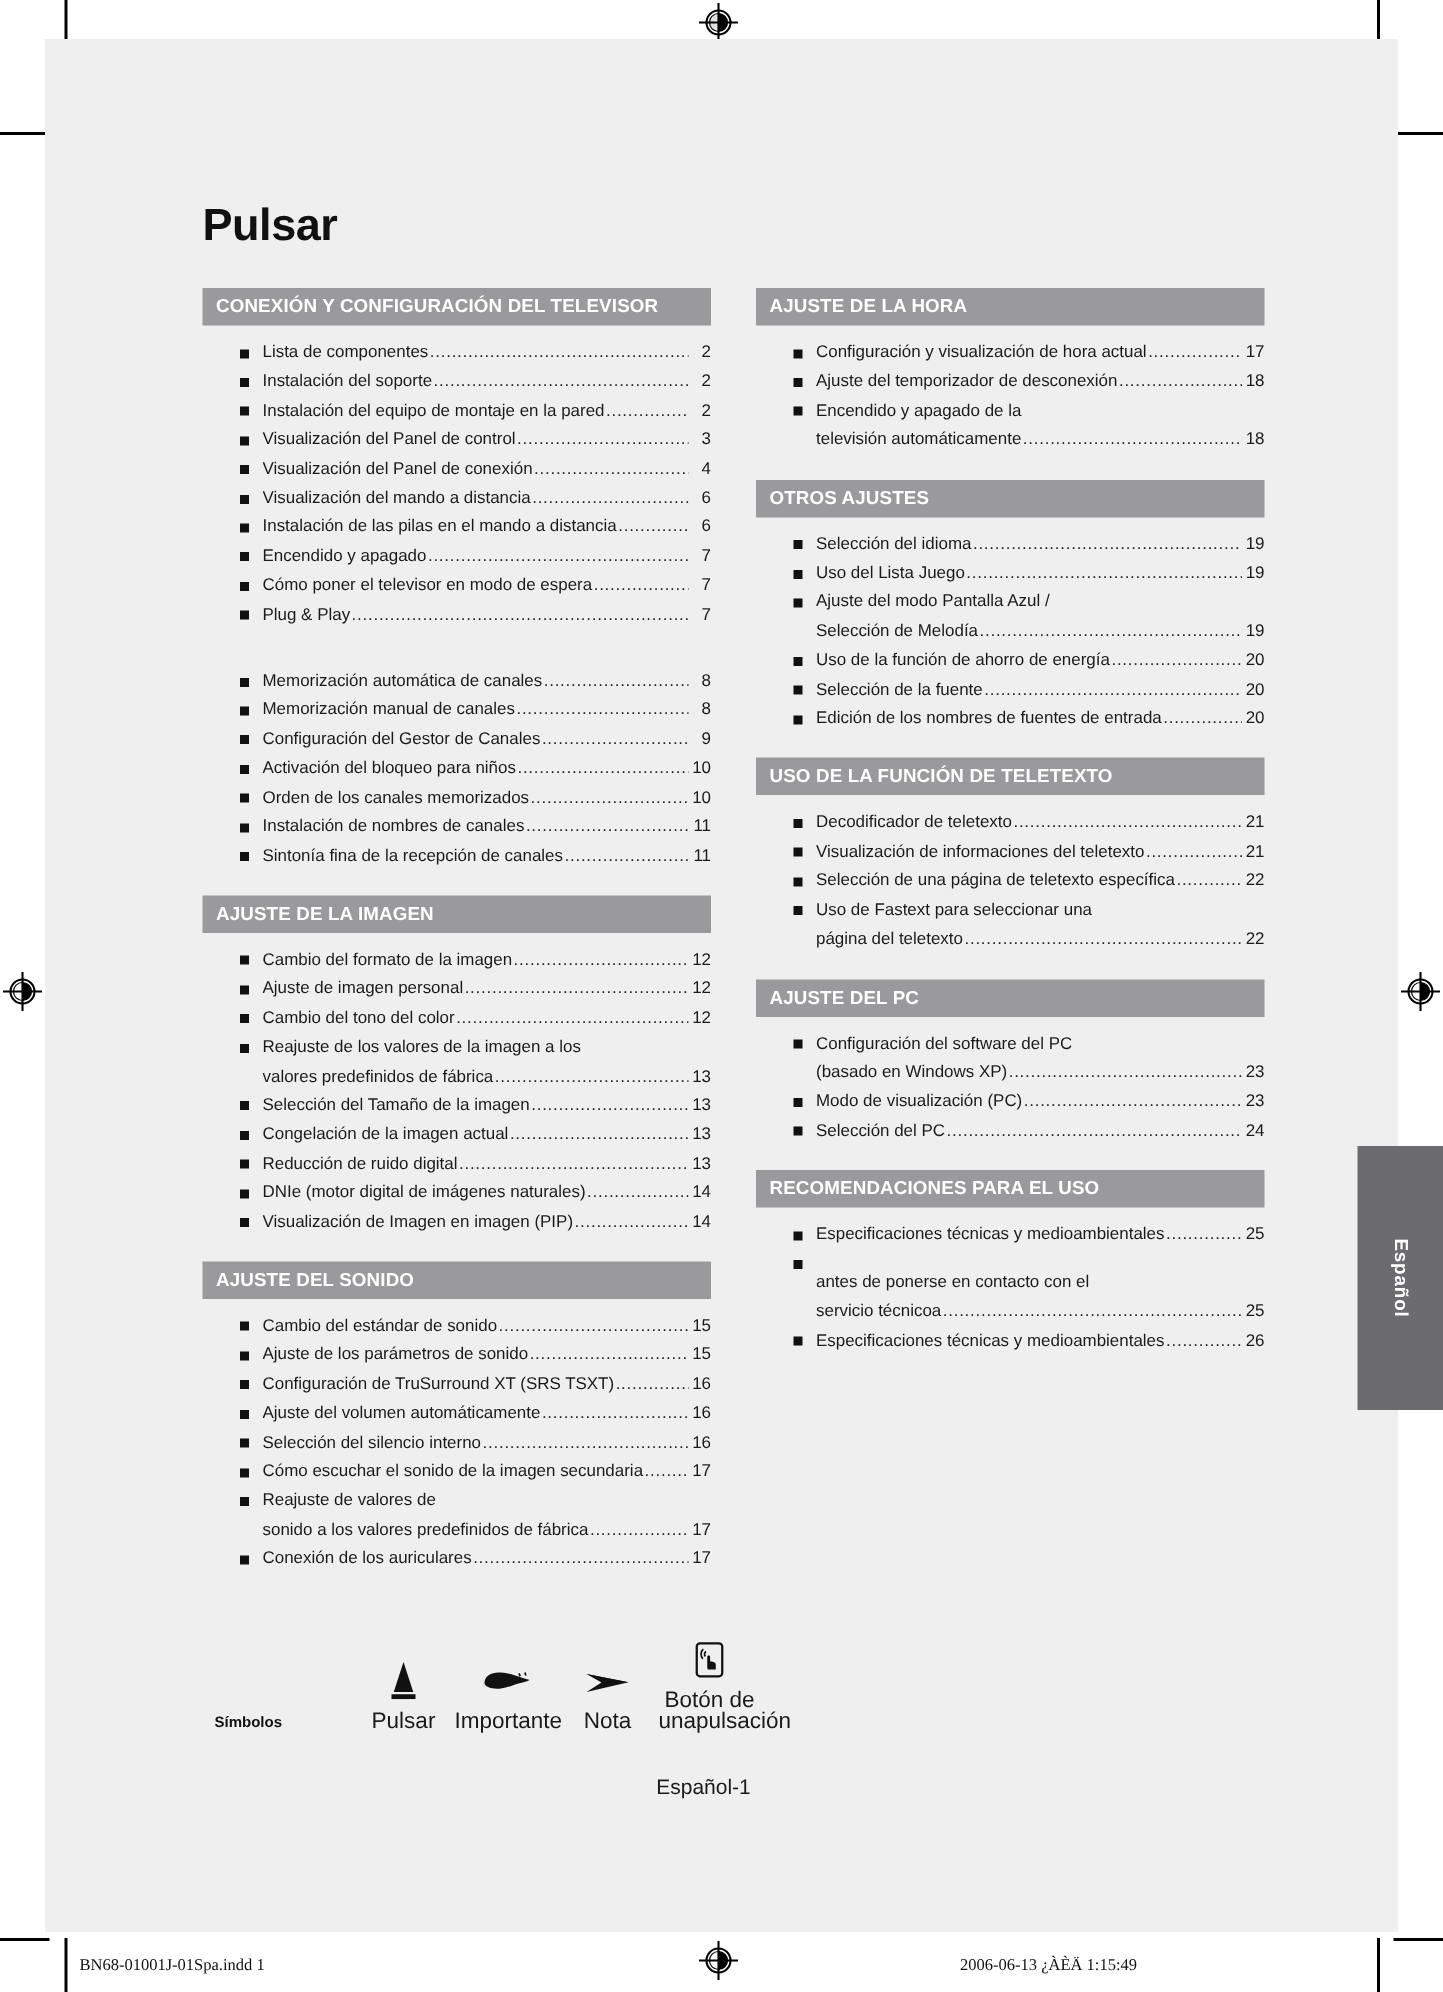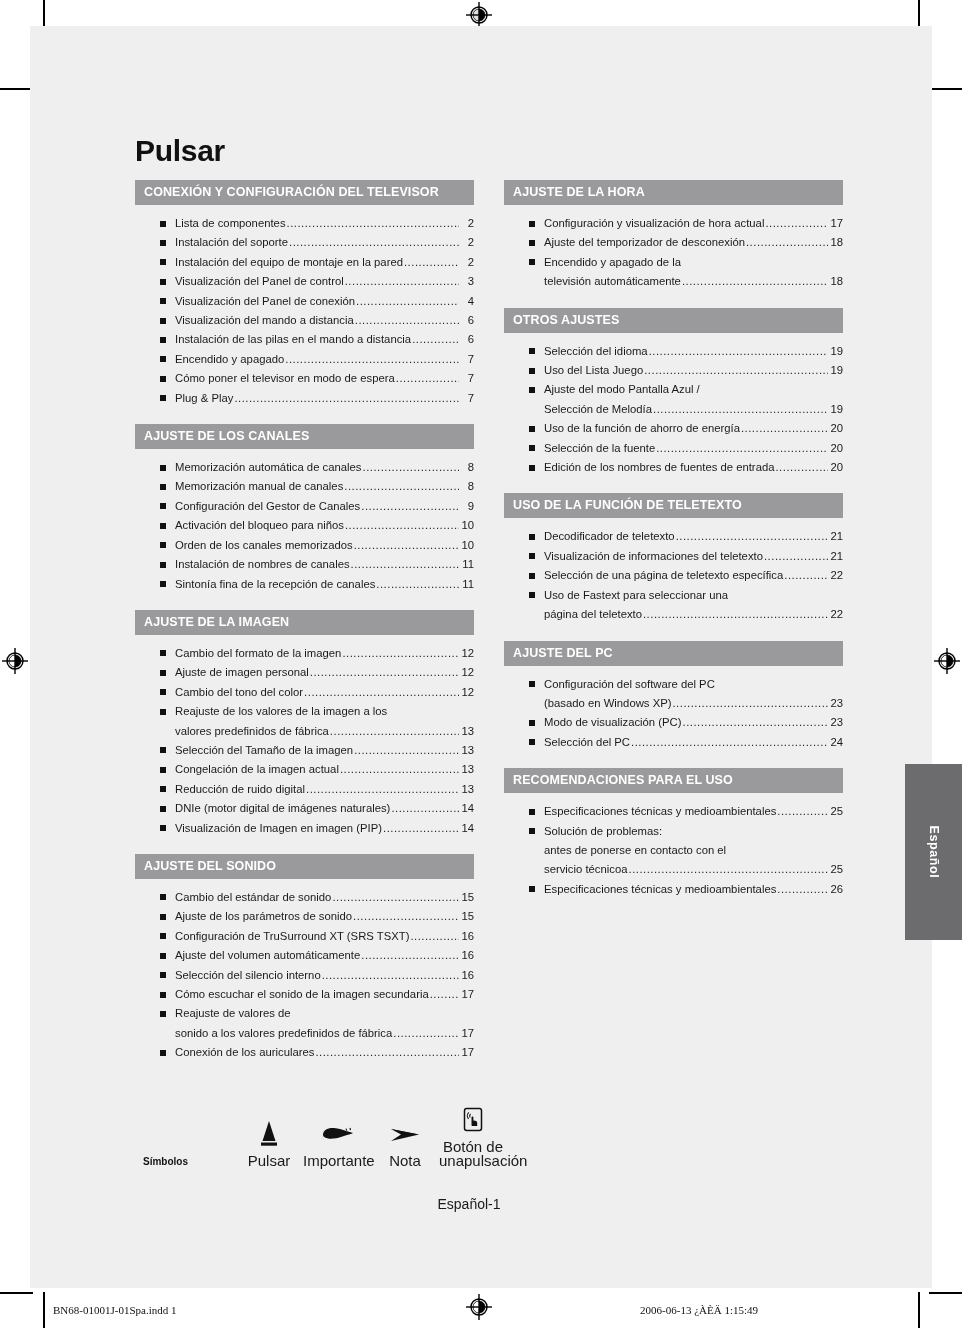--- a/index.html
+++ b/index.html
@@ -87,20 +87,21 @@
     background: #9a9a9c;
     color: #ffffff;
     font-size: 12.5px;
     font-weight: bold;
     letter-spacing: 0.1px;
     padding: 5px 0 5px 9px;
     height: 15px;
     line-height: 15px;
     white-space: nowrap;
     overflow: hidden;
+    margin-top: 12px;
   }
 
   .toc-list {
     margin: 0;
     padding: 9px 0 4px 0;
     list-style: none;
   }
   .toc-item {
     display: flex;
     align-items: flex-start;
@@ -357,21 +358,20 @@
                 <span class="bullet"></span>
                 <span class="entry">
                   <span class="entry-label">Plug &amp; Play</span>
                   <span class="leader">........................................................................................................................</span>
                   <span class="entry-page">7</span>
                 </span>
               </li>
             </ul>
           </div>
           <div class="section">
-            <div class="section-bar">AJUSTE DE LOS CANALES</div>
             <ul class="toc-list">
               <li class="toc-item">
                 <span class="bullet"></span>
                 <span class="entry">
                   <span class="entry-label">Memorización automática de canales</span>
                   <span class="leader">........................................................................................................................</span>
                   <span class="entry-page">8</span>
                 </span>
               </li>
               <li class="toc-item">
@@ -762,23 +762,20 @@
               <li class="toc-item">
                 <span class="bullet"></span>
                 <span class="entry">
                   <span class="entry-label">Especificaciones técnicas y medioambientales</span>
                   <span class="leader">........................................................................................................................</span>
                   <span class="entry-page">25</span>
                 </span>
               </li>
               <li class="toc-item">
                 <span class="bullet"></span>
-                <span class="entry">
-                  <span class="entry-label">Solución de problemas:</span>
-                </span>
               </li>
               <li class="toc-item cont">
                 <span class="bullet blank"></span>
                 <span class="entry">
                   <span class="entry-label">antes de ponerse en contacto con el</span>
                 </span>
               </li>
               <li class="toc-item cont">
                 <span class="bullet blank"></span>
                 <span class="entry">

